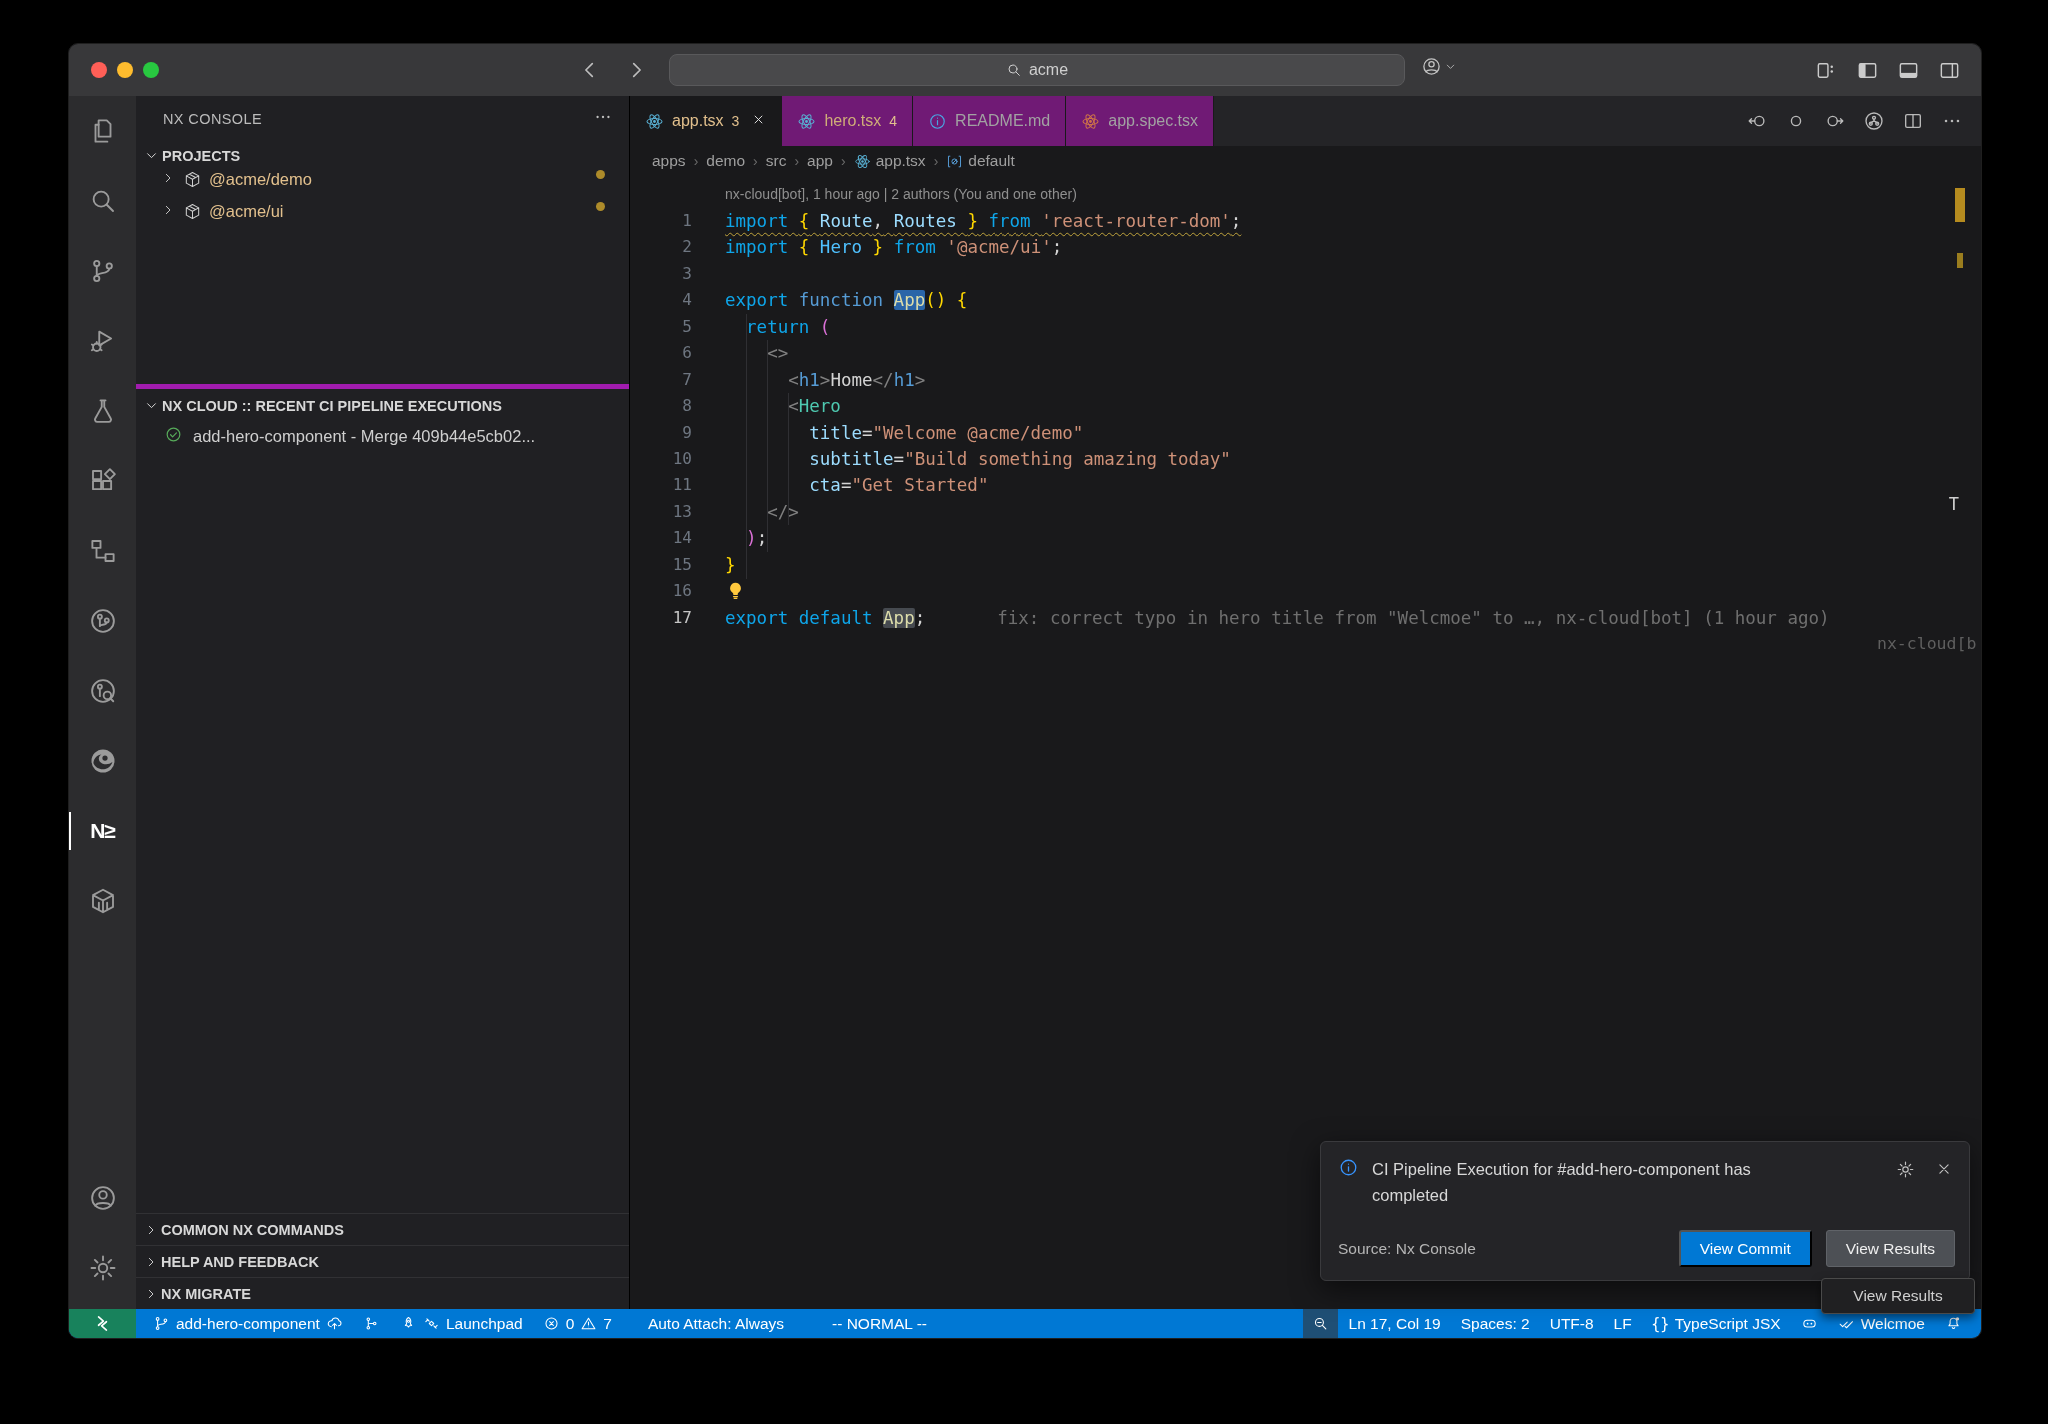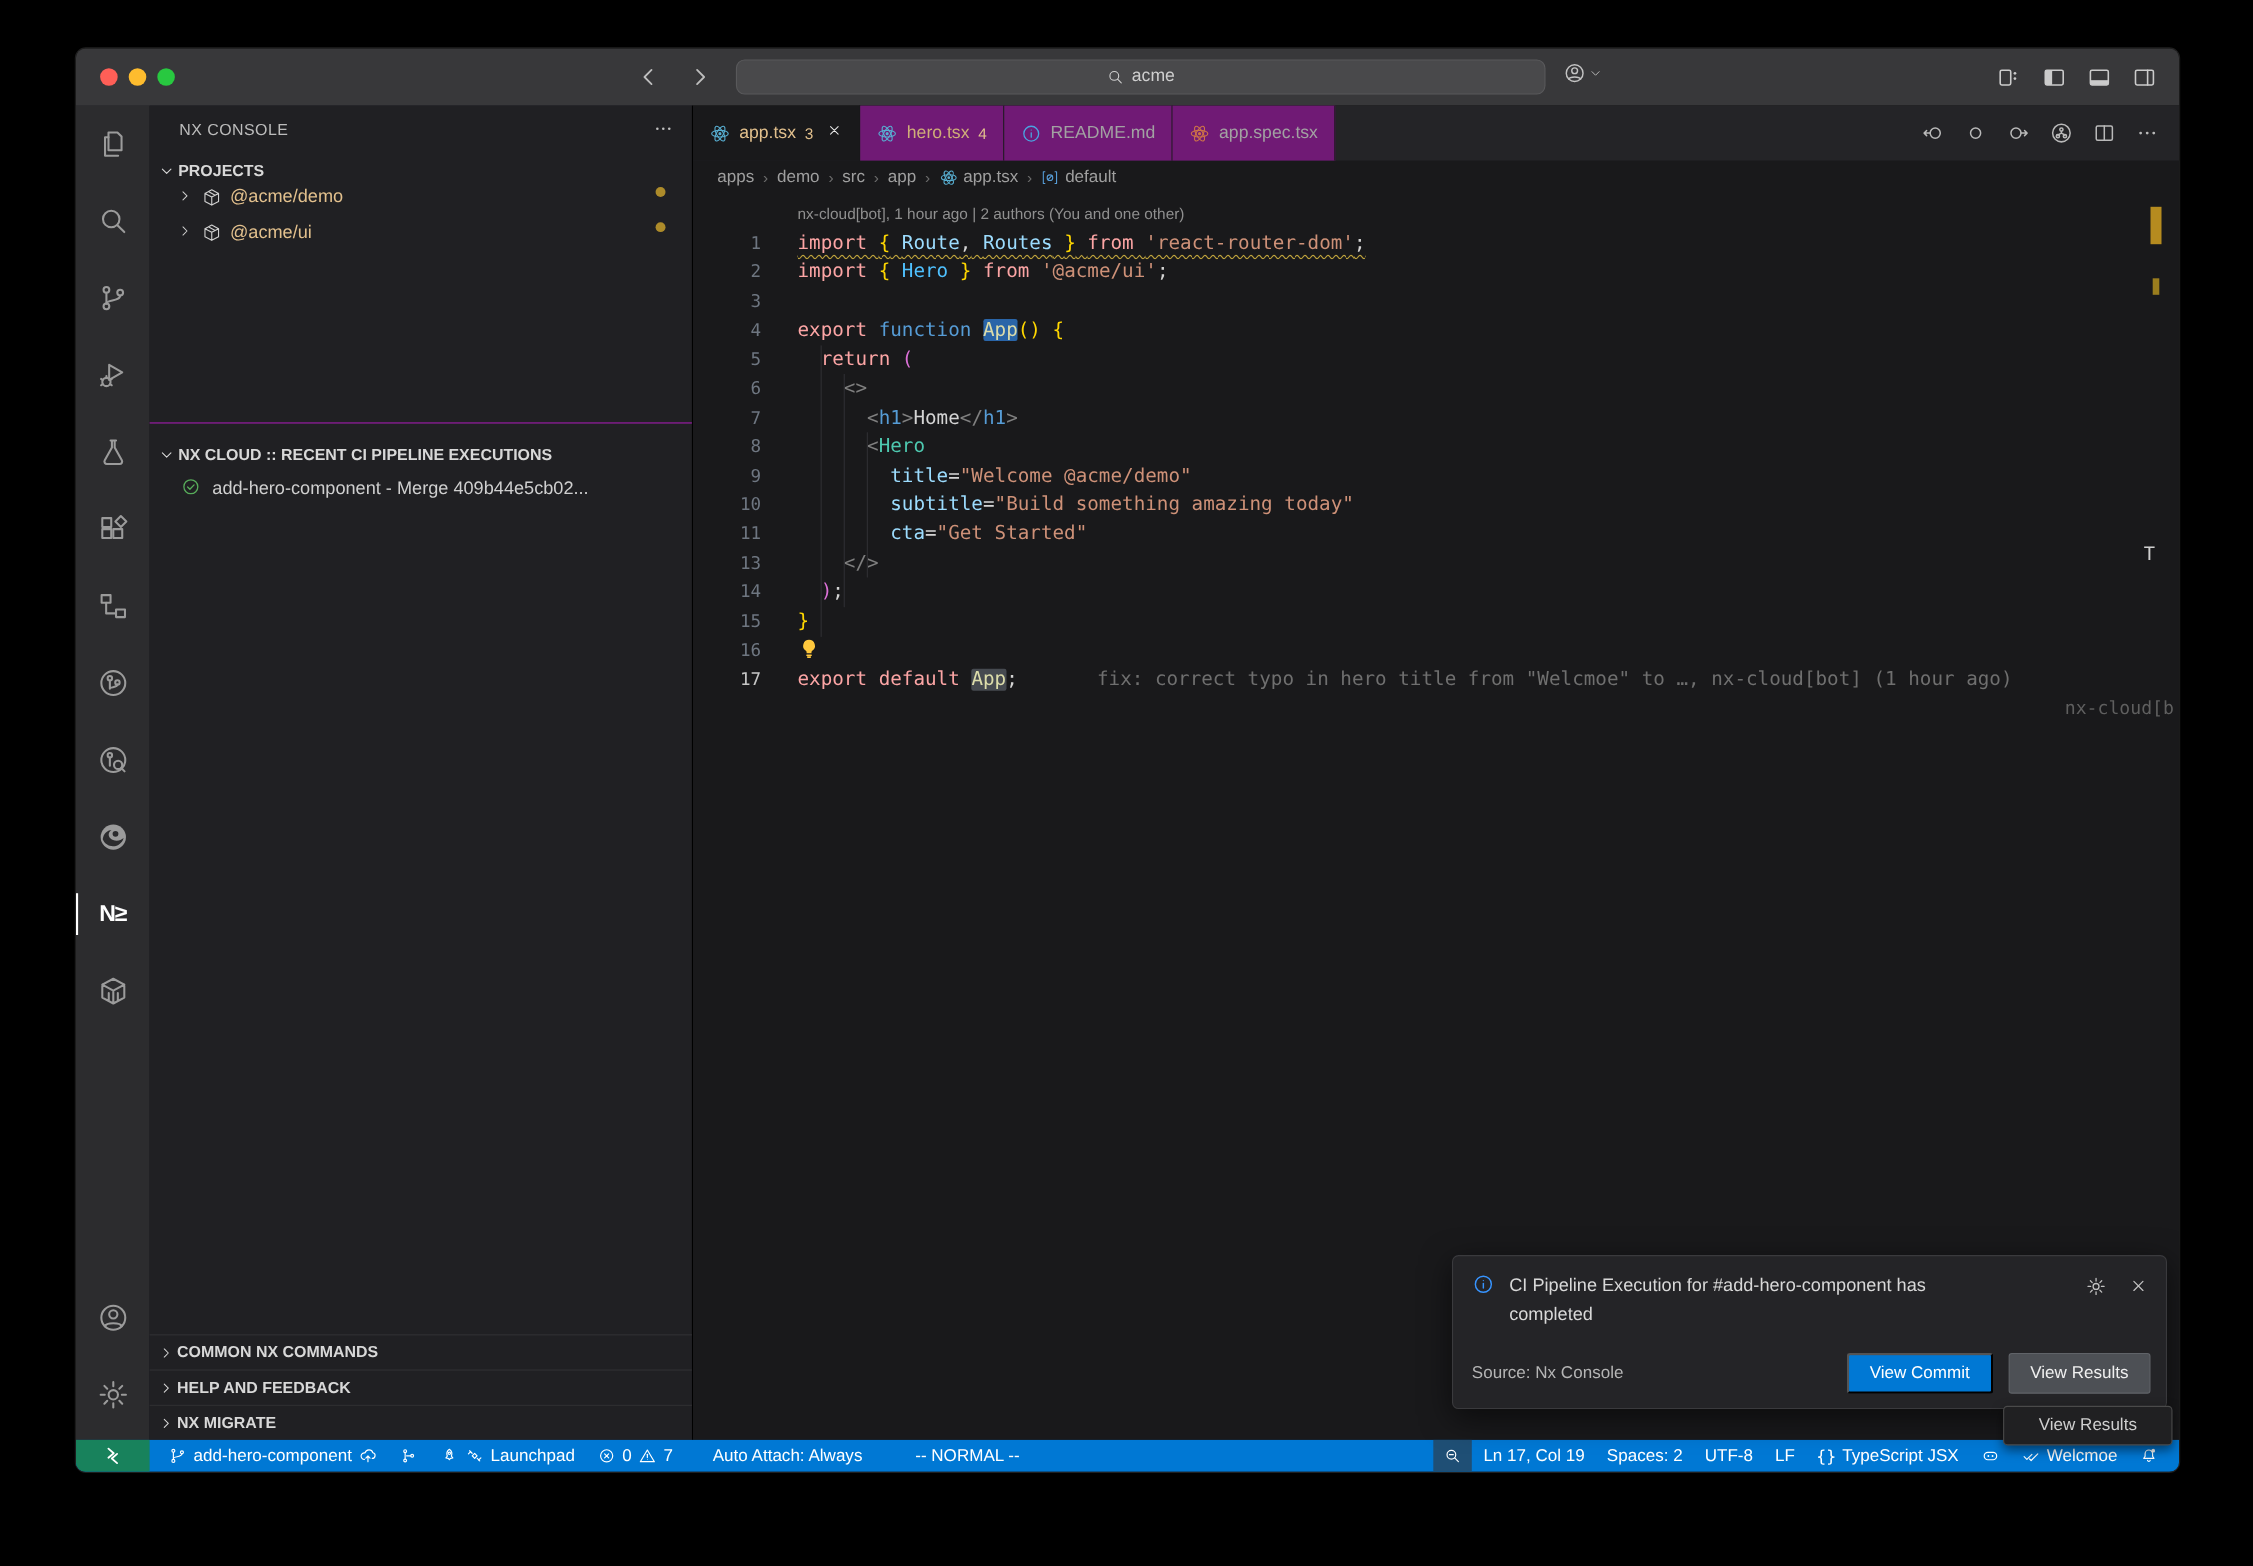--- a/index.html
+++ b/index.html
@@ -29,21 +29,21 @@
   
   .sidebar{width:493px;background:#202023;border-right:1px solid #000;position:relative;color:#cfcfcf;flex:0 0 auto;}
   .sb-header{height:45px;display:flex;align-items:center;padding:0 16px 0 27px;font-size:14.5px;
              letter-spacing:.4px;color:#bcbcbc;}
   .sb-header .more{margin-left:auto;color:#c0c0c0;}
   .section-row{display:flex;align-items:center;height:29px;font-weight:700;font-size:14.5px;color:#d8d8d8;
                padding-left:7px;gap:2px;}
   .tree-item{display:flex;align-items:flex-start;height:32px;padding-left:24px;gap:7px;font-size:16.5px;color:#cfcfcf;}
   .tree-item .lbl-mod{color:#E2C08D;}
   .tree-item .dot{margin-left:auto;margin-right:24px;width:9px;height:9px;border-radius:50%;background:#ad8b2a;}
-  .cloud-block{position:absolute;left:0;right:0;top:288px;border-top:1px solid #a21caf;padding-top:14px;}
+  .cloud-block{position:absolute;left:0;right:0;top:288px;border-top:5px solid #a21caf;padding-top:2px;}
   .exec-item{display:flex;align-items:center;height:33px;padding-left:28px;gap:10px;font-size:16.5px;color:#cfcfcf;}
   .sb-bottom{position:absolute;left:0;right:0;bottom:0;}
   .sb-bottom .section-row{height:31px;border-top:1px solid #313134;background:#202023;}
   
   .editor{flex:1;display:flex;flex-direction:column;background:#19191b;min-width:0;position:relative;}
   .tabbar{height:50px;background:#242427;display:flex;align-items:stretch;flex:0 0 auto;}
   .tab{display:flex;align-items:center;gap:8px;padding:0 15px;font-size:16px;color:#a2a2a2;
        border-right:1px solid #19191b;background:#701a75;}
   .tab .lbl.mod{color:#cfae78;}
   .tab.active{background:#19191b;}
@@ -59,21 +59,21 @@
   
   .code{flex:1;position:relative;font-family:"DejaVu Sans Mono",monospace;font-size:17.5px;
         line-height:26.45px;overflow:hidden;color:#d4d4d4;}
   .codelens{position:absolute;left:95px;top:5px;font-family:"Liberation Sans",sans-serif;
             font-size:14px;color:#8f8f8f;}
   #lines{position:absolute;top:32px;left:0;right:0;}
   .cl{display:flex;height:26.45px;}
   .cl .gut{width:62px;text-align:right;color:#6e7681;flex:0 0 auto;font-size:16px;}
   .cl.cur .gut{color:#c6c6c6;}
   .cl .txt{padding-left:33px;white-space:pre;}
-  .tk-kw{color:#fca5a5}.tk-fn{color:#569CD6}.tk-y{color:#FFD700}.tk-pu{color:#DA70D6}
+  .tk-kw{color:#0ea5e9}.tk-fn{color:#569CD6}.tk-y{color:#FFD700}.tk-pu{color:#DA70D6}
   .tk-v{color:#9CDCFE}.tk-v2{color:#4FC1FF}.tk-te{color:#4EC9B0}.tk-s{color:#CE9178}
   .tk-tag{color:#569CD6}.tk-g{color:#808080}.tk-w{color:#d4d4d4}.tk-at{color:#9CDCFE}
   .tk-hlb{background:#2a65a8;color:#DCDCAA;border-radius:2px;}
   .tk-hlg{background:#464a50;color:#DCDCAA;border-radius:2px;}
   .sq{text-decoration:underline;text-decoration-style:wavy;text-decoration-color:#bfa33c;
       text-decoration-thickness:1.2px;text-underline-offset:5px;}
   .bl{color:#6f6f6f;padding-left:72px;}
   .guide{position:absolute;width:1px;background:#2f2f33;}
   .ovr1{position:absolute;right:16px;top:12px;width:10px;height:34px;background:#b58b1f;}
   .ovr2{position:absolute;right:18px;top:77px;width:6px;height:15px;background:#9a7d1e;}

